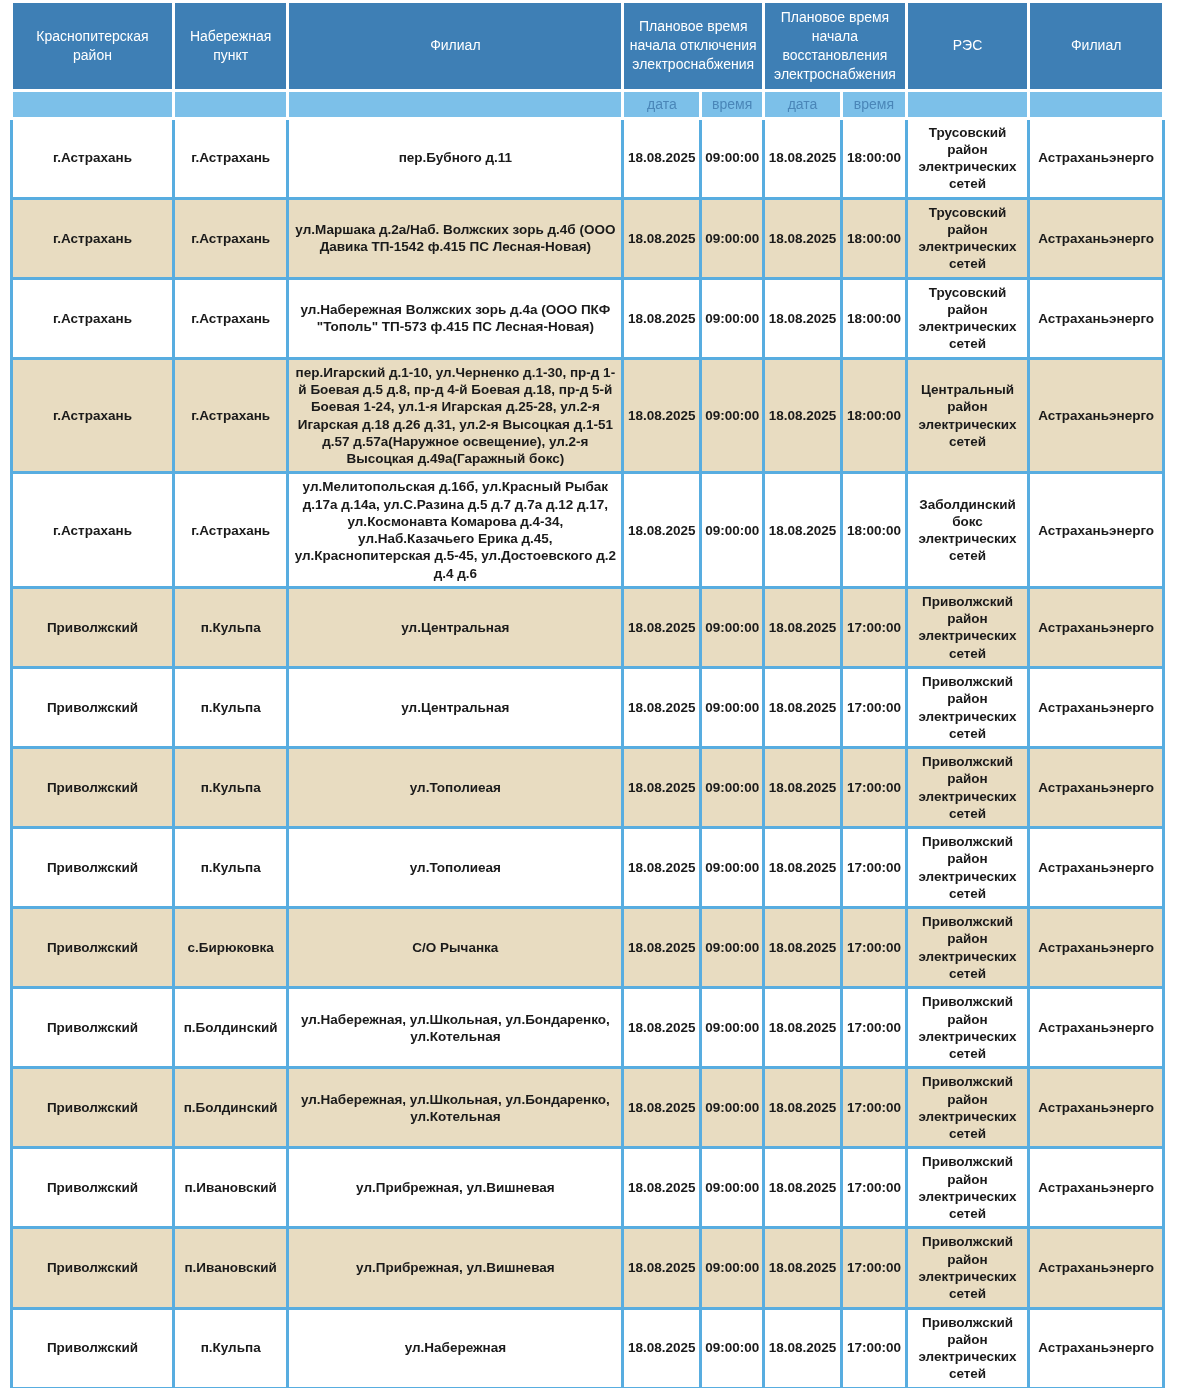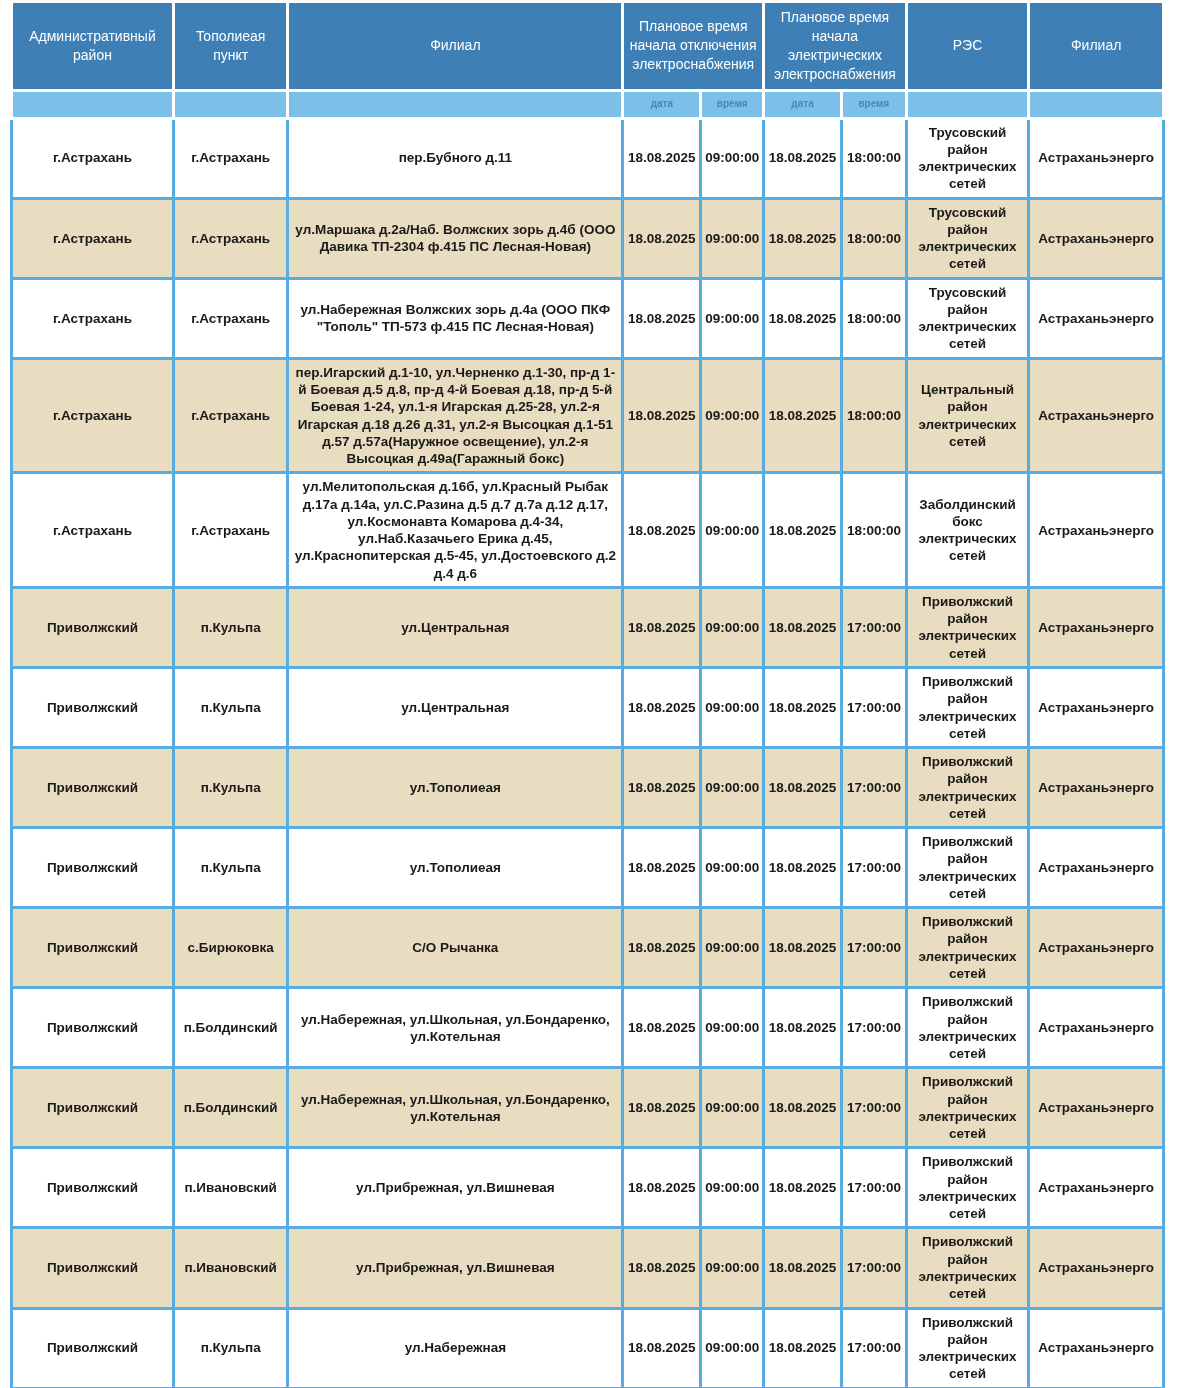--- a/index.html
+++ b/index.html
@@ -28,22 +28,22 @@
     text-align: center;
     vertical-align: middle;
     border: 3px solid #ffffff;
     padding: 5px 4px;
     height: 79px;
     box-sizing: border-box;
   }
   thead tr.subheader th {
     background: #7cc0e9;
     color: #4a86b8;
-    font-weight: 700;
-    font-size: 10px;
+    font-weight: 400;
+    font-size: 14px;
     height: 28px;
     padding: 2px 2px;
   }
   
   tbody td {
     background: #ffffff;
     color: #1a1a1a;
     font-weight: 700;
     font-size: 13.5px;
     line-height: 1.28;
@@ -69,25 +69,25 @@
       <col style="width:331px">
       <col style="width:77px">
       <col style="width:62px">
       <col style="width:77px">
       <col style="width:64px">
       <col style="width:121px">
       <col style="width:133px">
     </colgroup>
     <thead>
       <tr>
-        <th>Административный район</th>
-        <th>Тополиеая пункт</th>
+        <th>Краснопитерская район</th>
+        <th>Набережная пункт</th>
         <th>Филиал</th>
         <th colspan="2">Плановое время начала отключения электроснабжения</th>
-        <th colspan="2">Плановое время начала электрических электроснабжения</th>
+        <th colspan="2">Плановое время начала восстановления электроснабжения</th>
         <th>РЭС</th>
         <th>Филиал</th>
       </tr>
       <tr class="subheader">
         <th></th>
         <th></th>
         <th></th>
         <th>дата</th>
         <th>время</th>
         <th>дата</th>
@@ -104,21 +104,21 @@
     <td class="c-date">18.08.2025</td>
     <td class="c-time">09:00:00</td>
     <td class="c-date">18.08.2025</td>
     <td class="c-time">18:00:00</td>
     <td class="c-res">Трусовский район электрических сетей</td>
     <td class="c-branch">Астраханьэнерго</td>
   </tr>
         <tr class="alt">
     <td class="c-dist">г.Астрахань</td>
     <td class="c-settl">г.Астрахань</td>
-    <td class="c-street">ул.Маршака д.2а/Наб. Волжских зорь д.4б (ООО Давика ТП-2304 ф.415 ПС Лесная-Новая)</td>
+    <td class="c-street">ул.Маршака д.2а/Наб. Волжских зорь д.4б (ООО Давика ТП-1542 ф.415 ПС Лесная-Новая)</td>
     <td class="c-date">18.08.2025</td>
     <td class="c-time">09:00:00</td>
     <td class="c-date">18.08.2025</td>
     <td class="c-time">18:00:00</td>
     <td class="c-res">Трусовский район электрических сетей</td>
     <td class="c-branch">Астраханьэнерго</td>
   </tr>
         <tr>
     <td class="c-dist">г.Астрахань</td>
     <td class="c-settl">г.Астрахань</td>

